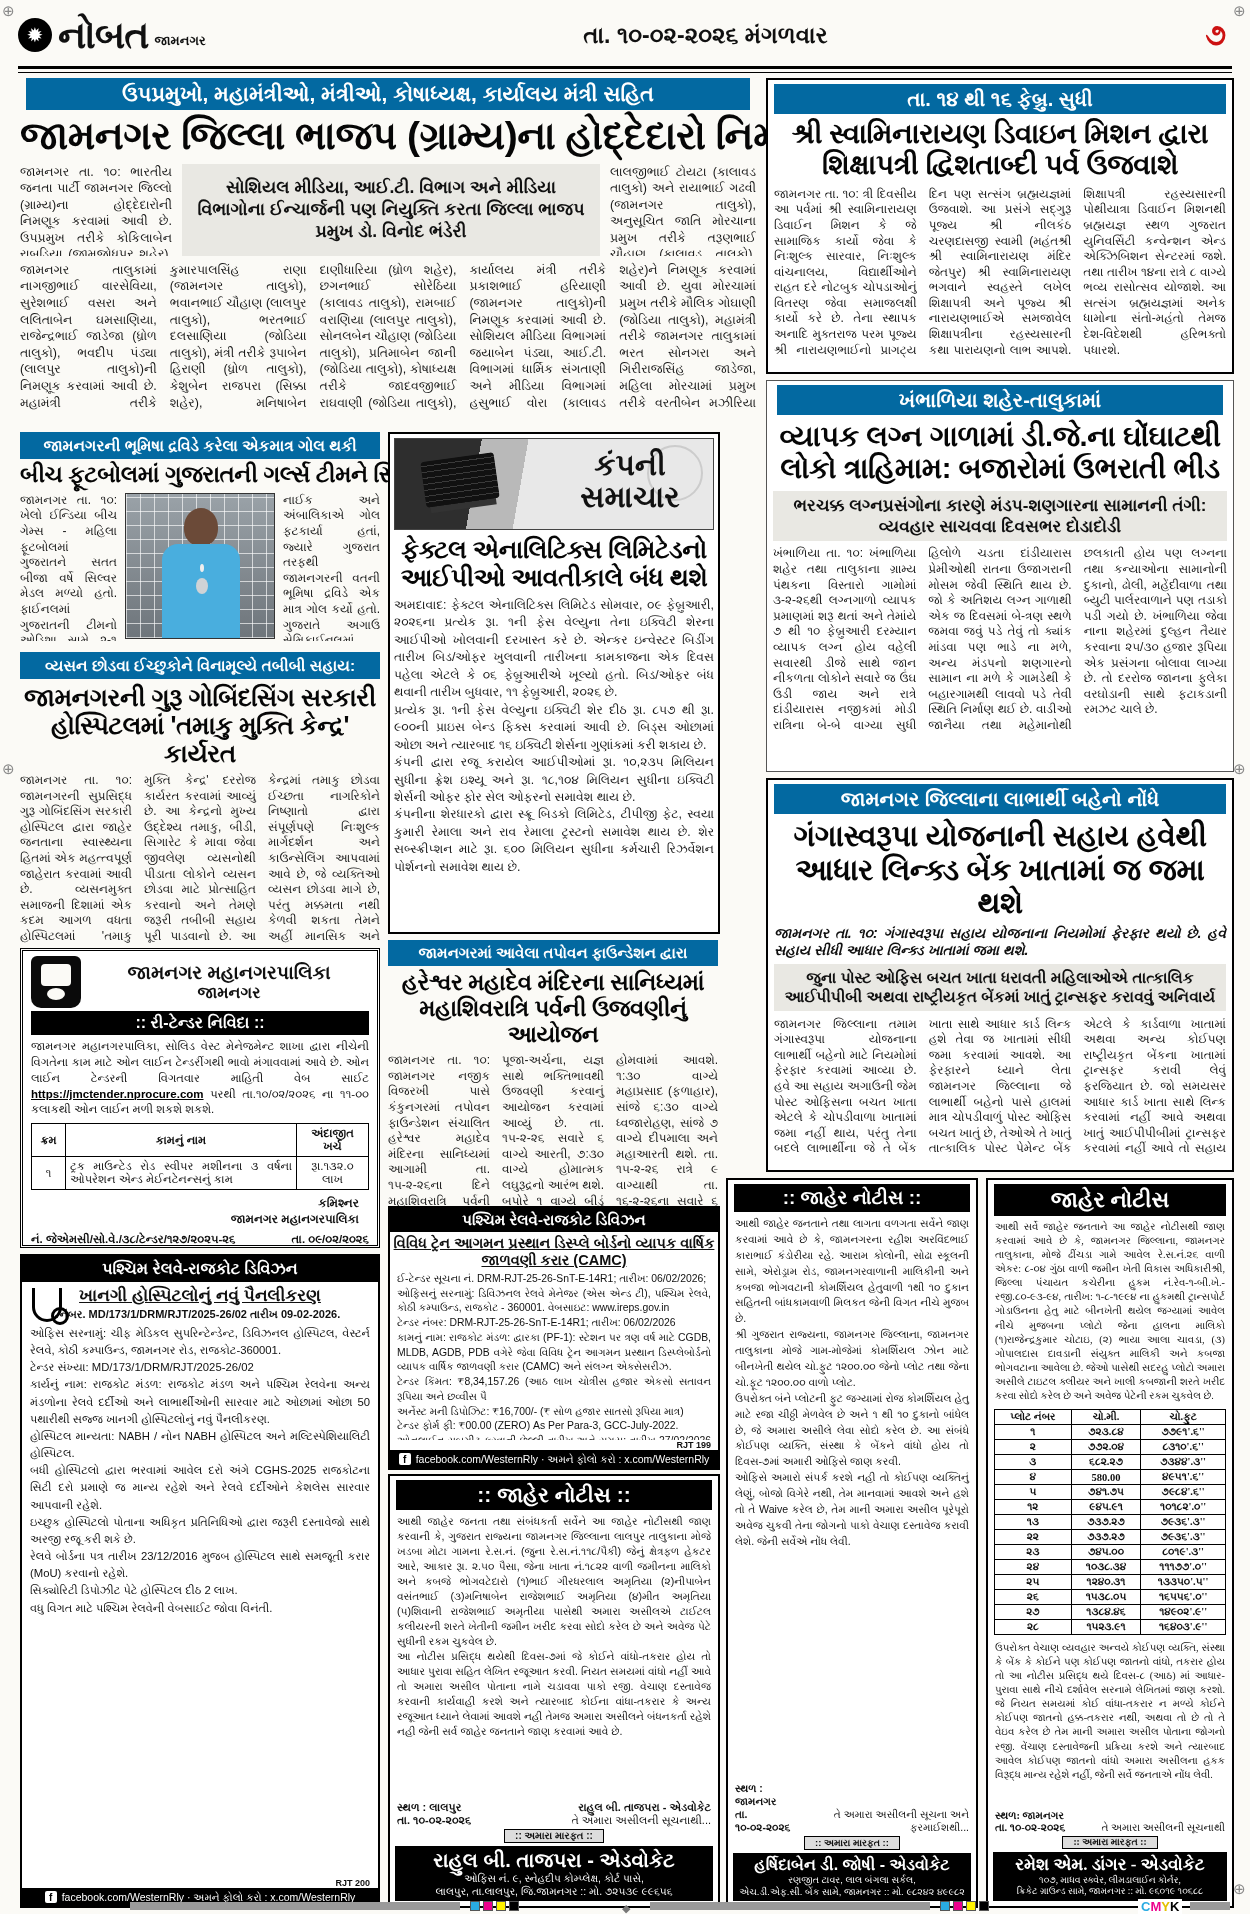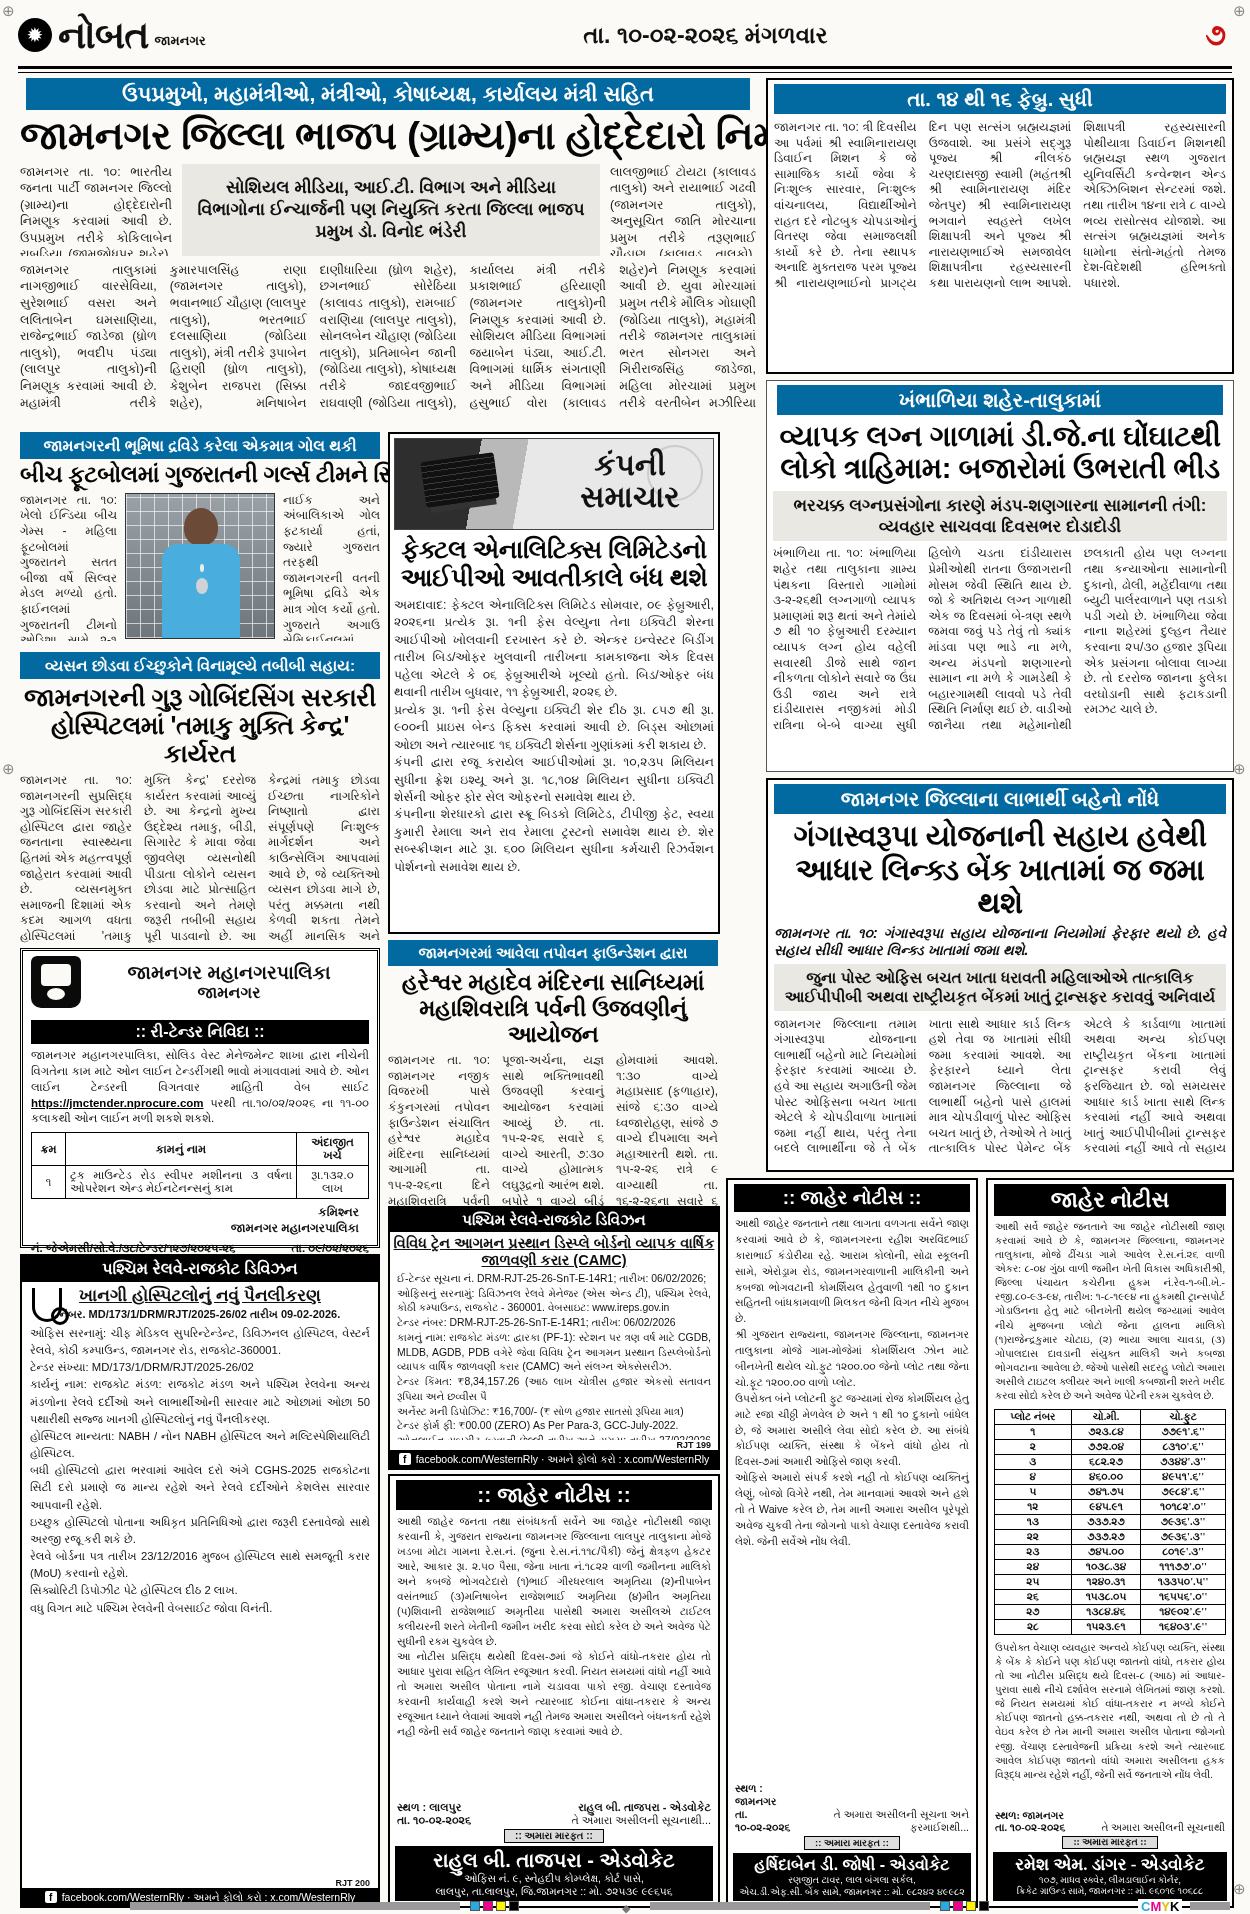--- a/index.html
+++ b/index.html
@@ -82,21 +82,21 @@
   #tobacco .bodytx { margin-top:6px; height:182px; font-size:12px; line-height:1.3; }
 
   #muni { left:20px; top:948px; width:360px; height:300px; border:3px double #000; background:#fff; padding:5px 8px; }
   #muni-top { display:flex; align-items:center; gap:8px; }
   #muni-crest { width:50px; height:52px; background:#0a0a0a; border-radius:6px 6px 10px 10px; position:relative; flex:0 0 auto; }
   #muni-crest:before { content:""; position:absolute; left:10px; top:8px; width:30px; height:22px; background:#fbfaf6; border-radius:4px; }
   #muni-crest:after { content:""; position:absolute; left:16px; top:32px; width:18px; height:12px; background:#fbfaf6; border-radius:50%; }
   #muni-org { flex:1; text-align:center; }
   #muni-org .l1 { font-size:19px; font-weight:bold; }
   #muni-org .l2 { font-size:16px; font-weight:bold; }
-  #muni .blackbar { height:24px; font-size:16px; margin-top:12px; }
+  #muni .blackbar { height:24px; font-size:16px; margin-top:3px; }
   #muni-body { font-size:11.5px; line-height:1.38; text-align:justify; margin-top:4px; }
   #muni-body a { font-weight:bold; color:#000; }
   #muni table { width:100%; border-collapse:collapse; margin-top:5px; font-size:11.5px; }
   #muni th, #muni td { border:1.5px solid #000; padding:3px 4px; text-align:center; }
   #muni td.work { text-align:justify; }
   #muni-sign { text-align:right; font-size:12px; font-weight:bold; margin-top:6px; line-height:1.3; padding-right:10px; }
   #muni-ref { display:flex; justify-content:space-between; font-size:11.5px; font-weight:bold; margin-top:6px; }
 
   #railhosp { left:20px; top:1254px; width:360px; height:654px; padding:0; display:flex; flex-direction:column; }
   #railhosp .blackbar { height:26px; font-size:16px; flex:0 0 auto; }
@@ -210,20 +210,21 @@
     <div id="bjp-row">
       <div id="bjp-lead-l" class="bodytx">જામનગર તા. ૧૦: ભારતીય જનતા પાર્ટી જામનગર જિલ્લો (ગ્રામ્ય)ના હોદ્દેદારોની નિમણૂક કરવામાં આવી છે. ઉપપ્રમુખ તરીકે કોકિલાબેન રાબડિયા (જામજોધપુર શહેર), કાલાવડ શહેરમાં અભિષેકભાઈ પટવા અને હિરાબેન રાભડિયા.</div>
       <div id="bjp-sub" class="subbar">સોશિયલ મીડિયા, આઈ.ટી. વિભાગ અને મીડિયા વિભાગોના ઈન્ચાર્જની પણ નિયુક્તિ કરતા જિલ્લા ભાજપ પ્રમુખ ડો. વિનોદ ભંડેરી</div>
       <div id="bjp-lead-r" class="bodytx">લાલજીભાઈ ટોયટા (કાલાવડ તાલુકો) અને રાયાભાઈ ગઢવી (જામનગર તાલુકો), અનુસૂચિત જાતિ મોરચાના પ્રમુખ તરીકે તરૂણભાઈ ચૌહાણ (કાલાવડ તાલુકો), મહામંત્રી તરીકે ધીરજલાલ પારસરિયા.</div>
     </div>
     <div id="bjp-body" class="bodytx c5">જામનગર તાલુકામાં નાગજીભાઈ વારસેવિયા, સુરેશભાઈ વસરા અને લલિતાબેન ઘમસાણિયા, રાજેન્દ્રભાઈ જાડેજા (ધ્રોળ તાલુકો), ભવદીપ પંડ્યા (લાલપુર તાલુકો)ની નિમણૂક કરવામાં આવી છે. મહામંત્રી તરીકે કુમારપાલસિંહ રાણા (જામનગર તાલુકો), ભવાનભાઈ ચૌહાણ (લાલપુર તાલુકો), ભરતભાઈ દલસાણિયા (જોડિયા તાલુકો), મંત્રી તરીકે રૂપાબેન હિરાણી (ધ્રોળ તાલુકો), કેશુબેન રાજપરા (સિક્કા શહેર), મનિષાબેન દાણીધારિયા (ધ્રોળ શહેર), છગનભાઈ સોરેઠિયા (કાલાવડ તાલુકો), રામબાઈ વરાણિયા (લાલપુર તાલુકો), સોનલબેન ચૌહાણ (જોડિયા તાલુકો), પ્રતિમાબેન જાની (જોડિયા તાલુકો), કોષાધ્યક્ષ તરીકે જાદવજીભાઈ રાઘવાણી (જોડિયા તાલુકો), કાર્યાલય મંત્રી તરીકે પ્રકાશભાઈ હરિયાણી (જામનગર તાલુકો)ની નિમણૂક કરવામાં આવી છે. સોશિયલ મીડિયા વિભાગમાં જયાબેન પંડ્યા, આઈ.ટી. વિભાગમાં ધાર્મિક સંગતાણી અને મીડિયા વિભાગમાં હસુભાઈ વોરા (કાલાવડ શહેર)ને નિમણૂક કરવામાં આવી છે. યુવા મોરચામાં પ્રમુખ તરીકે મૌલિક ગોઘાણી (જોડિયા તાલુકો), મહામંત્રી તરીકે જામનગર તાલુકામાં ભરત સોનગરા અને ગિરીરાજસિંહ જાડેજા, મહિલા મોરચામાં પ્રમુખ તરીકે વરતીબેન મઝીરિયા (સિક્કા શહેર), કિસાન મોરચામાં પ્રમુખ તરીકે નવલભાઈ મુંગરા (ધ્રોળ તાલુકો), મહામંત્રી તરીકે જગદીશ ડાંડિયા (જામજોધપુર તાલુકો) અને જીવાભાઈ ચાવડા (લાલપુર તાલુકો), બક્ષીપંચ (ઓબીસી) મોરચામાં પ્રમુખ તરીકે આશિષભાઈ પરમાર (ધ્રોળ શહેર), તથા લઘુમતી મોરચામાં પ્રમુખ પદે હુંદડા મકદમ (સિક્કા શહેર), મહામંત્રી તરીકે પતાણી મામદ (જામનગર તાલુકો) અને આરીફ શેખ (લાલપુર તાલુકો)ની વરણી કરવામાં આવી છે તેમ ડો. વિનોદ ભંડેરી (જિલ્લા અધ્યક્ષ, જામનગર જિલ્લા ભાજપ) દ્વારા જણાવાયું છે.</div>
   </div>
 
   <div class="abs box" id="swami">
     <div class="kicker">તા. ૧૪ થી ૧૬ ફેબ્રુ. સુધી</div>
+    <div class="head">શ્રી સ્વામિનારાયણ ડિવાઇન મિશન દ્વારા શિક્ષાપત્રી દ્વિશતાબ્દી પર્વ ઉજવાશે</div>
     <div class="bodytx c3">જામનગર તા. ૧૦: ત્રી દિવસીય આ પર્વમાં શ્રી સ્વામિનારાયણ ડિવાઈન મિશન કે જે સામાજિક કાર્યો જેવા કે નિઃશુલ્ક સારવાર, નિઃશુલ્ક વાંચનાલય, વિદ્યાર્થીઓને રાહત દરે નોટબુક ચોપડાઓનું વિતરણ જેવા સમાજલક્ષી કાર્યો કરે છે. તેના સ્થાપક અનાદિ મુક્તરાજ પરમ પૂજ્ય શ્રી નારાયણભાઈનો પ્રાગટ્ય દિન પણ સત્સંગ બ્રહ્મયજ્ઞમાં ઉજવાશે. આ પ્રસંગે સદ્ગુરૂ પૂજ્ય શ્રી નીલકંઠ ચરણદાસજી સ્વામી (મહંતશ્રી શ્રી સ્વામિનારાયણ મંદિર જેતપુર) શ્રી સ્વામિનારાયણ ભગવાને સ્વહસ્તે લખેલ શિક્ષાપત્રી અને પૂજ્ય શ્રી નારાયણભાઈએ સમજાવેલ શિક્ષાપત્રીના રહસ્યસારની કથા પારાયણનો લાભ આપશે. શિક્ષાપત્રી રહસ્યસારની પોથીયાત્રા ડિવાઈન મિશનથી બ્રહ્મયજ્ઞ સ્થળ ગુજરાત યુનિવર્સિટી કન્વેન્શન એન્ડ એક્ઝિબિશન સેન્ટરમાં જશે. તથા તારીખ ૧૪ના રાત્રે ૮ વાગ્યે ભવ્ય રાસોત્સવ યોજાશે. આ સત્સંગ બ્રહ્મયજ્ઞમાં અનેક ધામોના સંતો-મહંતો તેમજ દેશ-વિદેશથી હરિભક્તો પધારશે.</div>
   </div>
 
   <div class="abs" id="khmb">
     <div class="kicker">ખંભાળિયા શહેર-તાલુકામાં</div>
     <div class="head">વ્યાપક લગ્ન ગાળામાં ડી.જે.ના ઘોંઘાટથી લોકો ત્રાહિમામ: બજારોમાં ઉભરાતી ભીડ</div>
     <div class="subbar">ભરચક્ક લગ્નપ્રસંગોના કારણે મંડપ-શણગારના સામાનની તંગી: વ્યવહાર સાચવવા દિવસભર દોડાદોડી</div>
     <div class="bodytx c3">ખંભાળિયા તા. ૧૦: ખંભાળિયા શહેર તથા તાલુકાના ગ્રામ્ય પંથકના વિસ્તારો ગામોમાં ૩-૨-૨૬થી લગ્નગાળો વ્યાપક પ્રમાણમાં શરૂ થતાં અને તેમાંયે ૭ થી ૧૦ ફેબ્રુઆરી દરમ્યાન વ્યાપક લગ્ન હોય વહેલી સવારથી ડીજે સાથે જાન નીકળતા લોકોને સવારે જ ઉંઘ ઉડી જાય અને રાત્રે દાંડીયારાસ નજીકમાં મોડી રાત્રિના બે-બે વાગ્યા સુધી હિલોળે ચડતા દાંડીયારાસ પ્રેમીઓથી રાતના ઉજાગરાની મોસમ જેવી સ્થિતિ થાય છે. જો કે અતિશય લગ્ન ગાળાથી એક જ દિવસમાં બે-ત્રણ સ્થળે જમવા જવું પડે તેવું તો ક્યાંક માંડવા પણ ભાડે ના મળે, અન્ય મંડપનો શણગારનો સામાન ના મળે કે ગામડેથી કે બહારગામથી લાવવો પડે તેવી સ્થિતિ નિર્માણ થઈ છે. વાડીઓ જાનૈયા તથા મહેમાનોથી છલકાતી હોય પણ લગ્નના તથા કન્યાઓના સામાનોની દુકાનો, ઢોલી, મહેંદીવાળા તથા બ્યુટી પાર્લરવાળાને પણ તડાકો પડી ગયો છે. ખંભાળિયા જેવા નાના શહેરમાં દુલ્હન તૈયાર કરવાના ૨૫/૩૦ હજાર રૂપિયા એક પ્રસંગના બોલાવા લાગ્યા છે. તો દરરોજ જાનના ફુલેકા વરઘોડાની સાથે ફટાકડાની રમઝટ ચાલે છે.</div>
   </div>
 
@@ -419,21 +420,21 @@
             <td>૭૭૨.૦૪</td>
             <td>૮૩૧૦'.૬''</td>
           </tr>
           <tr>
             <td>૩</td>
             <td>૬૮૨.૨૭</td>
             <td>૭૩૪૪'.૩''</td>
           </tr>
           <tr>
             <td>૪</td>
-            <td>૪૬૦.૦૦</td>
+            <td>580.00</td>
             <td>૪૯૫૧'.૬''</td>
           </tr>
           <tr>
             <td>૫</td>
             <td>૭૪૧.૭૫</td>
             <td>૭૯૮૪'.૬''</td>
           </tr>
           <tr>
             <td>૧૨</td>
             <td>૯૪૫.૯૧</td>

